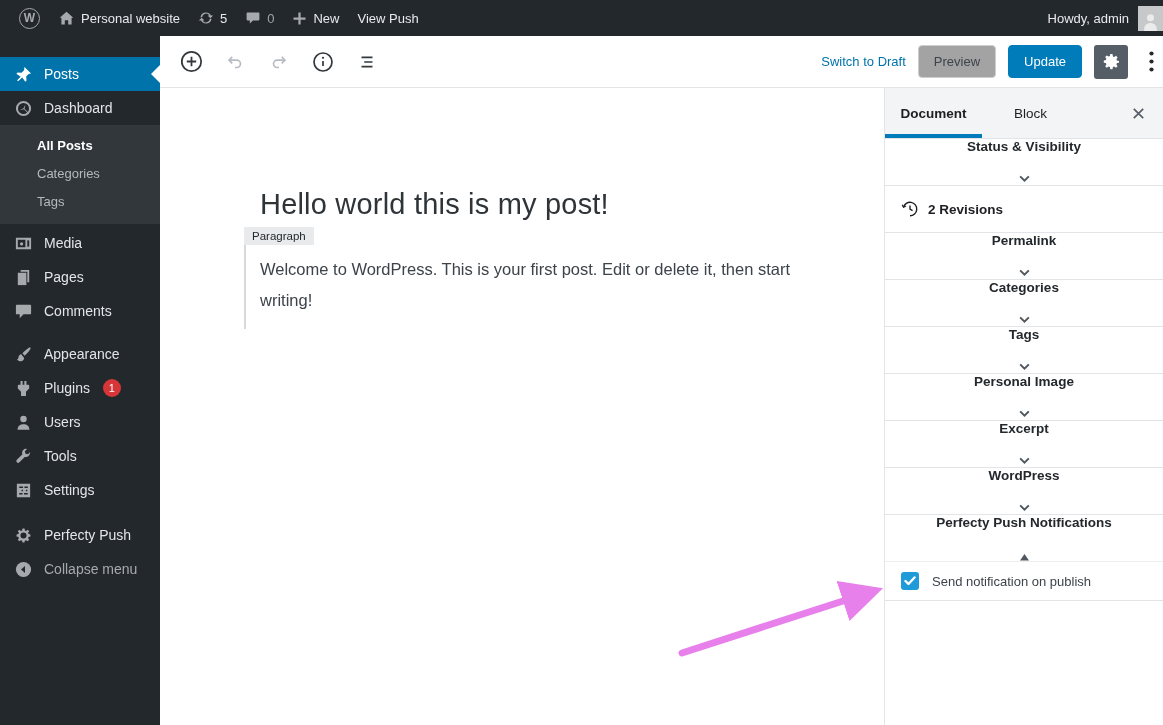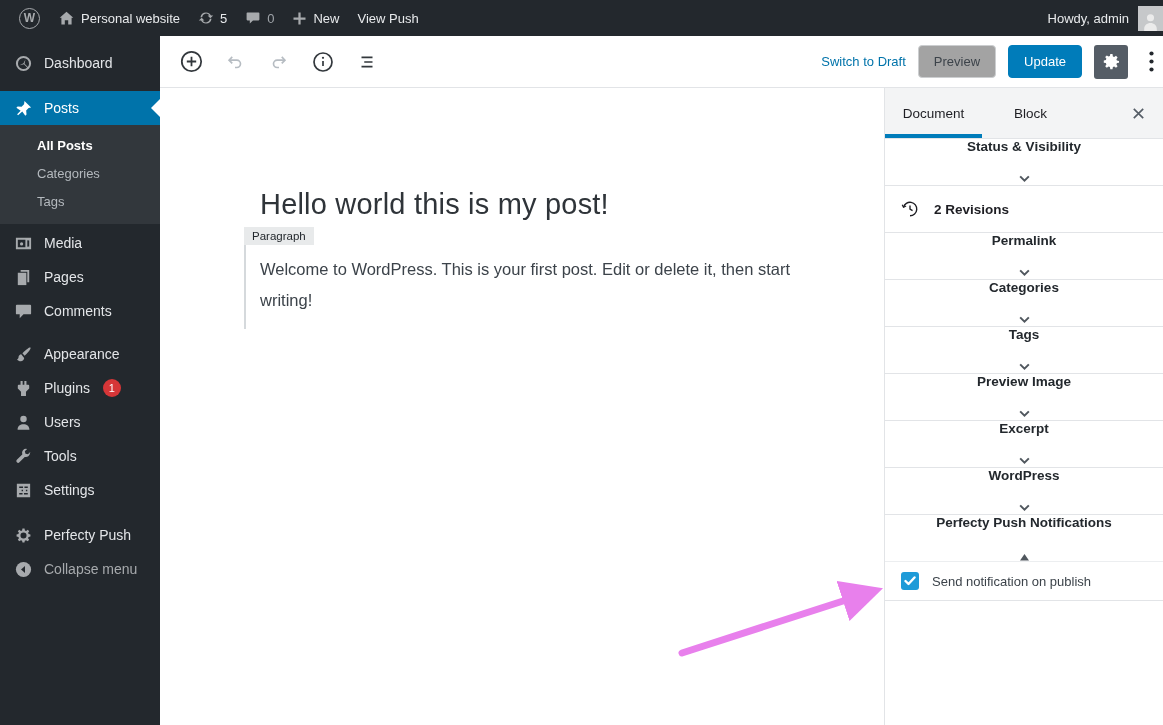--- a/index.html
+++ b/index.html
@@ -63,30 +63,30 @@
   .block-chip { display:inline-block; margin-top:6px; background:#e8eaeb; color:#23282d;
         font-size:11.5px; padding:3px 8px; }
   .para-block { border-left:2px solid #d5d9dc; padding:9px 0 14px 14px; cursor:text; }
   .para { font-size:16.5px; line-height:1.85; color:#3c434a; max-width:548px; }
 
   
   .inspector { position:absolute; top:88px; right:0; bottom:0; width:279px; background:#fff;
         border-left:1px solid #e2e4e7; z-index:22; }
   .itabs { height:51px; background:#f3f4f5; border-bottom:1px solid #e2e4e7; display:flex; align-items:stretch; }
   .itab { width:97px; display:flex; align-items:center; justify-content:center;
-        font-size:13.5px; color:#1e1e23; cursor:pointer; position:relative; font-weight:400; }
+        font-size:13.5px; color:#1e1e23; cursor:pointer; position:relative; font-weight:700; }
   .itab.inactive { font-weight:400; }
   .itab.active:after { content:""; position:absolute; left:0; right:0; bottom:0; height:4px; background:#007cba; }
   .itab-close { margin-left:auto; width:50px; display:flex; align-items:center; justify-content:center; cursor:pointer; }
   .ipanel { height:47px; border-bottom:1px solid #e2e4e7; display:flex; align-items:center;
         justify-content:space-between; padding:0 17px; font-size:13.5px; font-weight:600;
         color:#23282d; cursor:pointer; background:#fff;flex-direction:column; }
   .ipanel .ptitle { font-weight:600; }
   .irow-rev { height:47px; border-bottom:1px solid #e2e4e7; display:flex; align-items:center;
-        gap:15px; padding:0 16px; font-size:13.5px; font-weight:600; color:#1e1e23; cursor:pointer; }
+        gap:9px; padding:0 16px; font-size:13.5px; font-weight:600; color:#1e1e23; cursor:pointer; }
   .chk-row { height:39px; border-bottom:1px solid #e2e4e7; display:flex; align-items:center;
         gap:13px; padding:0 16px; }
   .checkbox { width:18px; height:18px; background:#1e9bd8; border-radius:3px; cursor:pointer;
         display:flex; align-items:center; justify-content:center; flex:0 0 18px; }
   .chk-label { font-size:13px; color:#3c434a; cursor:pointer; }
 
   
   .arrow-overlay { position:absolute; left:655px; top:550px; width:250px; height:125px;
         z-index:40; pointer-events:none; }
 </style>
@@ -130,33 +130,33 @@
     <span>Howdy, admin</span>
     <span class="avatar">
       <svg width="21" height="21" viewBox="0 0 20 20">
         <path fill="#ebebeb" d="M10 4a3.4 3.4 0 1 1 0 6.8A3.4 3.4 0 0 1 10 4zm-6 14c0-3.4 2.7-5.6 6-5.6s6 2.2 6 5.6v2H4v-2z"></path>
       </svg>
     </span>
   </div>
 </div>
 
 <div class="lmenu">
-  <div class="mi">
-    <svg viewBox="0 0 20 20">
-      <path d="M10 2a8 8 0 1 0 0 16 8 8 0 0 0 0-16zm0 2.2a5.8 5.8 0 0 1 5.8 5.8c0 1.4-.5 2.7-1.3 3.7l-3.4-3.4.9-4.6-2 4.1-4.1 2 4.6-.9 3.4 3.4a5.8 5.8 0 0 1-9.7-4.3A5.8 5.8 0 0 1 10 4.2z"></path>
-    </svg>
-    <span>Dashboard</span>
-  </div>
-
   <div class="mi active gap11">
     <svg viewBox="0 0 20 20">
       <path d="M11 2l7 7-2.6.6-2.6 2.6.4 4.2-1.3 1.3-3.2-4.5L4.3 17l-1-1 3.7-3.7-4.5-3.2L3.8 7.8l4.2.4 2.6-2.6L11 2z"></path>
     </svg>
     <span>Posts</span>
     <span class="content-arrow"></span>
+  </div>
+
+  <div class="mi">
+    <svg viewBox="0 0 20 20">
+      <path d="M10 2a8 8 0 1 0 0 16 8 8 0 0 0 0-16zm0 2.2a5.8 5.8 0 0 1 5.8 5.8c0 1.4-.5 2.7-1.3 3.7l-3.4-3.4.9-4.6-2 4.1-4.1 2 4.6-.9 3.4 3.4a5.8 5.8 0 0 1-9.7-4.3A5.8 5.8 0 0 1 10 4.2z"></path>
+    </svg>
+    <span>Dashboard</span>
   </div>
 
   <div class="submenu">
     <span class="smi current">All Posts</span>
     <span class="smi">Categories</span>
     <span class="smi">Tags</span>
   </div>
 
   <div class="mi" style="margin-top:2px">
     <svg viewBox="0 0 20 20">
@@ -326,21 +326,21 @@
         <path d="M2 4l4 4 4-4"></path>
       </svg>
   </div>
   <div class="ipanel">
     <span class="ptitle">Tags</span>
     <svg width="13" height="13" viewBox="0 0 12 12" fill="none" stroke="#50575e" stroke-width="1.8">
         <path d="M2 4l4 4 4-4"></path>
       </svg>
   </div>
   <div class="ipanel">
-    <span class="ptitle">Preview Image</span>
+    <span class="ptitle">Personal Image</span>
     <svg width="13" height="13" viewBox="0 0 12 12" fill="none" stroke="#50575e" stroke-width="1.8">
         <path d="M2 4l4 4 4-4"></path>
       </svg>
   </div>
   <div class="ipanel">
     <span class="ptitle">Excerpt</span>
     <svg width="13" height="13" viewBox="0 0 12 12" fill="none" stroke="#50575e" stroke-width="1.8">
         <path d="M2 4l4 4 4-4"></path>
       </svg>
   </div>

